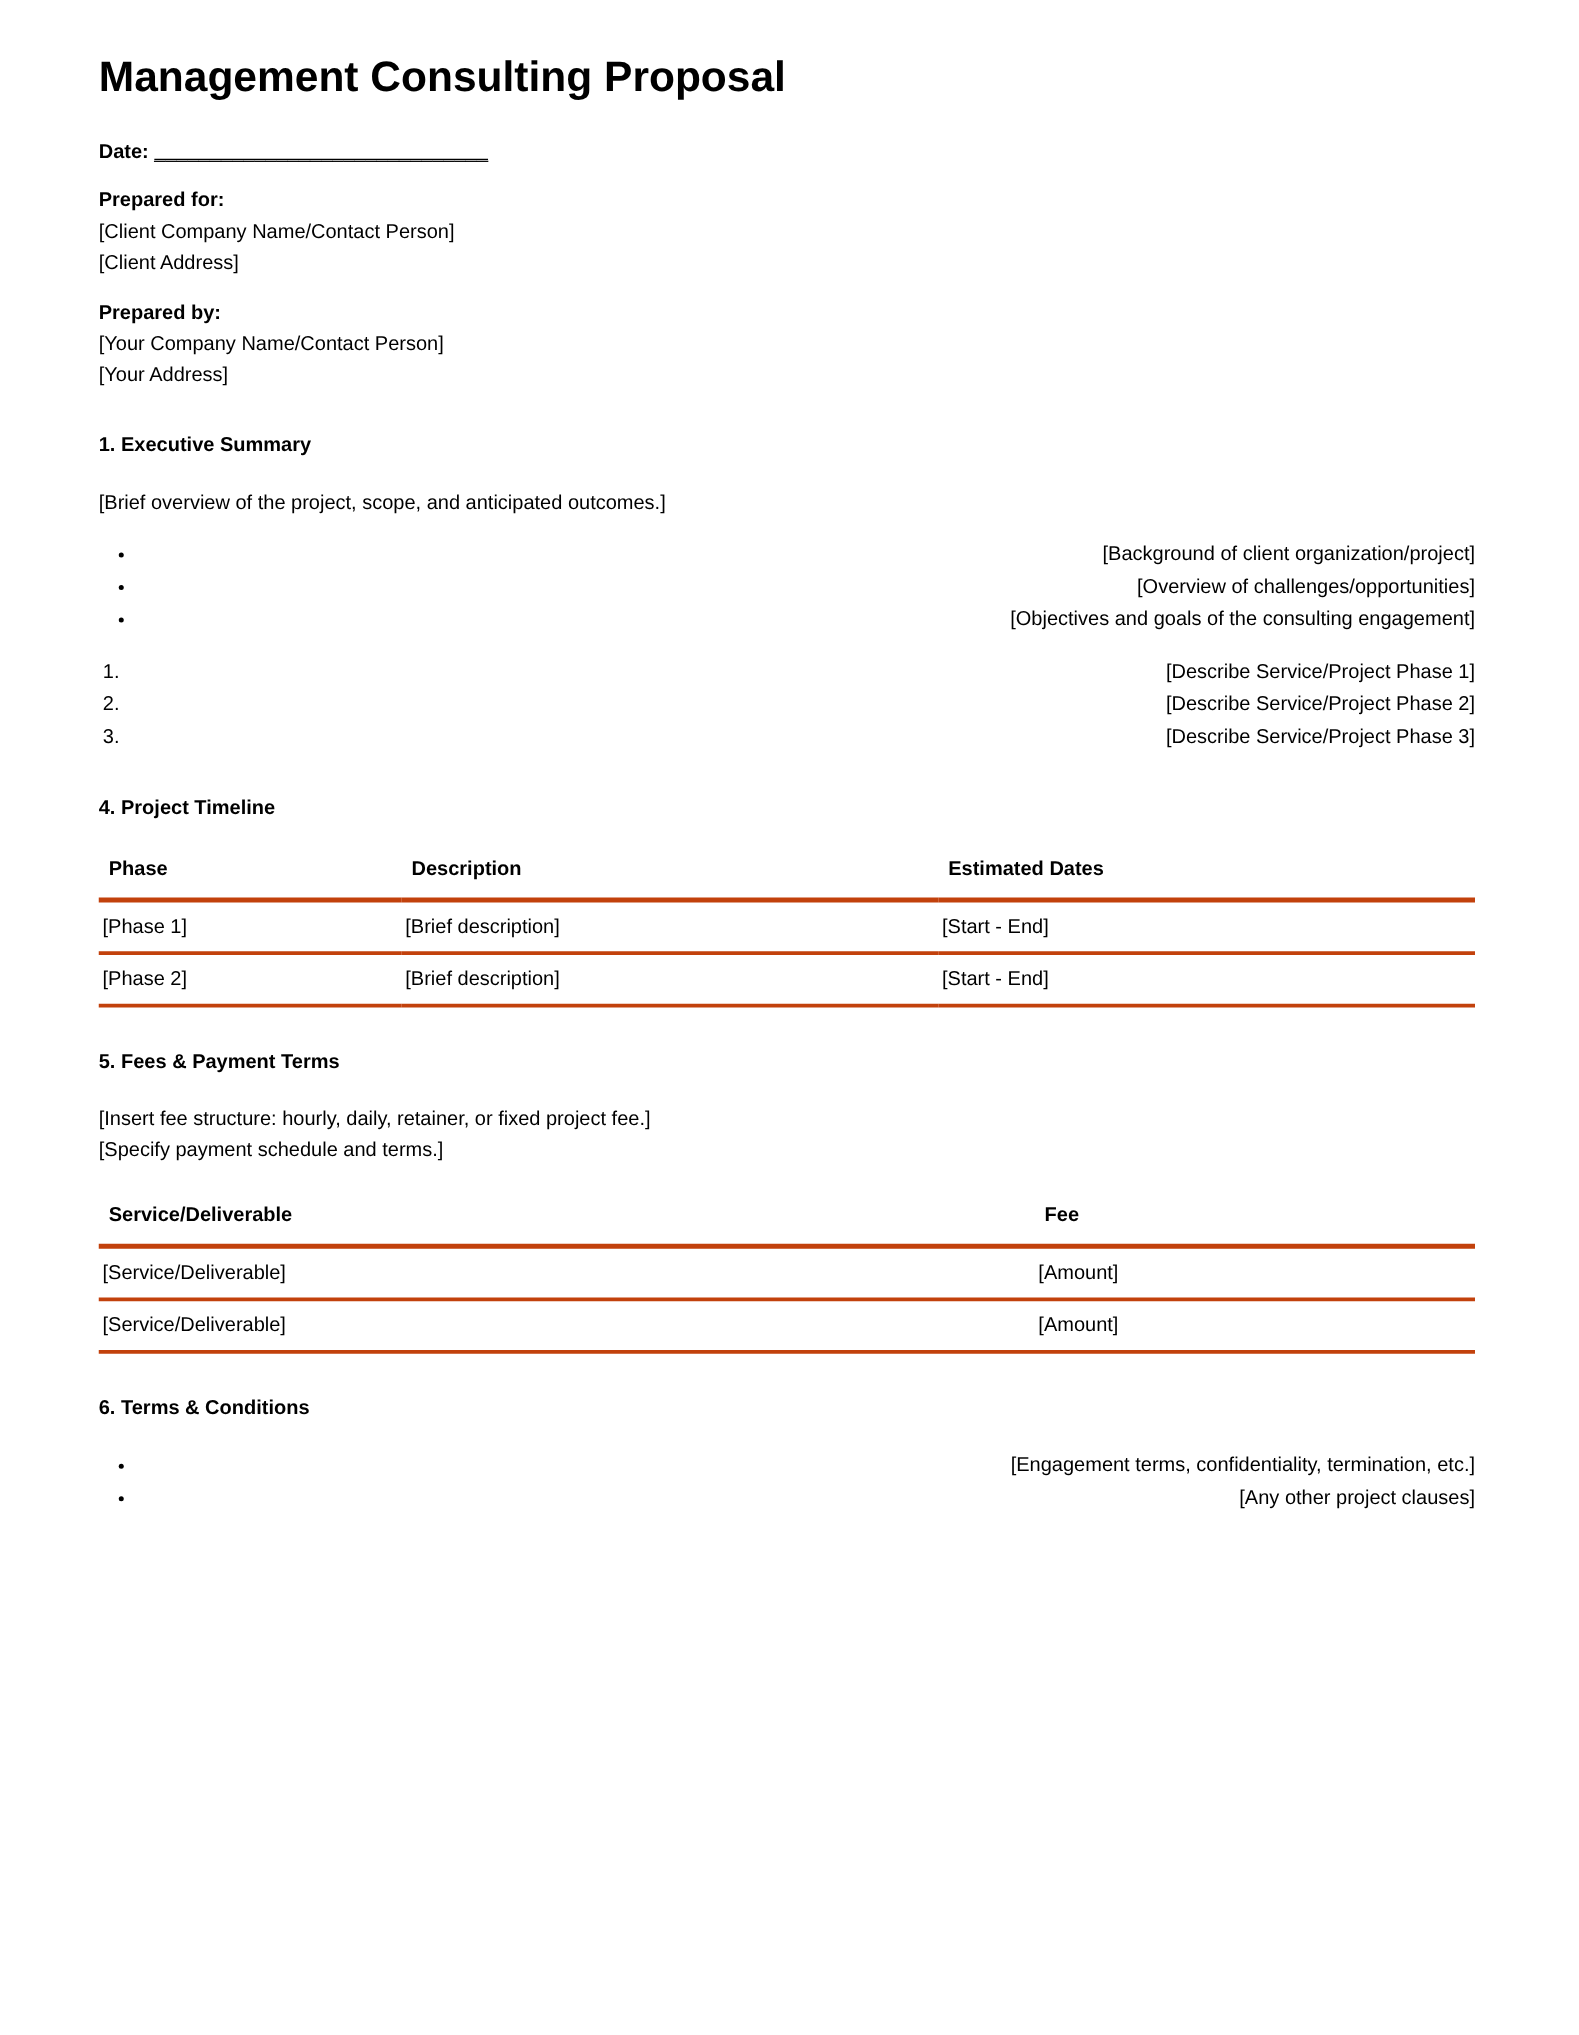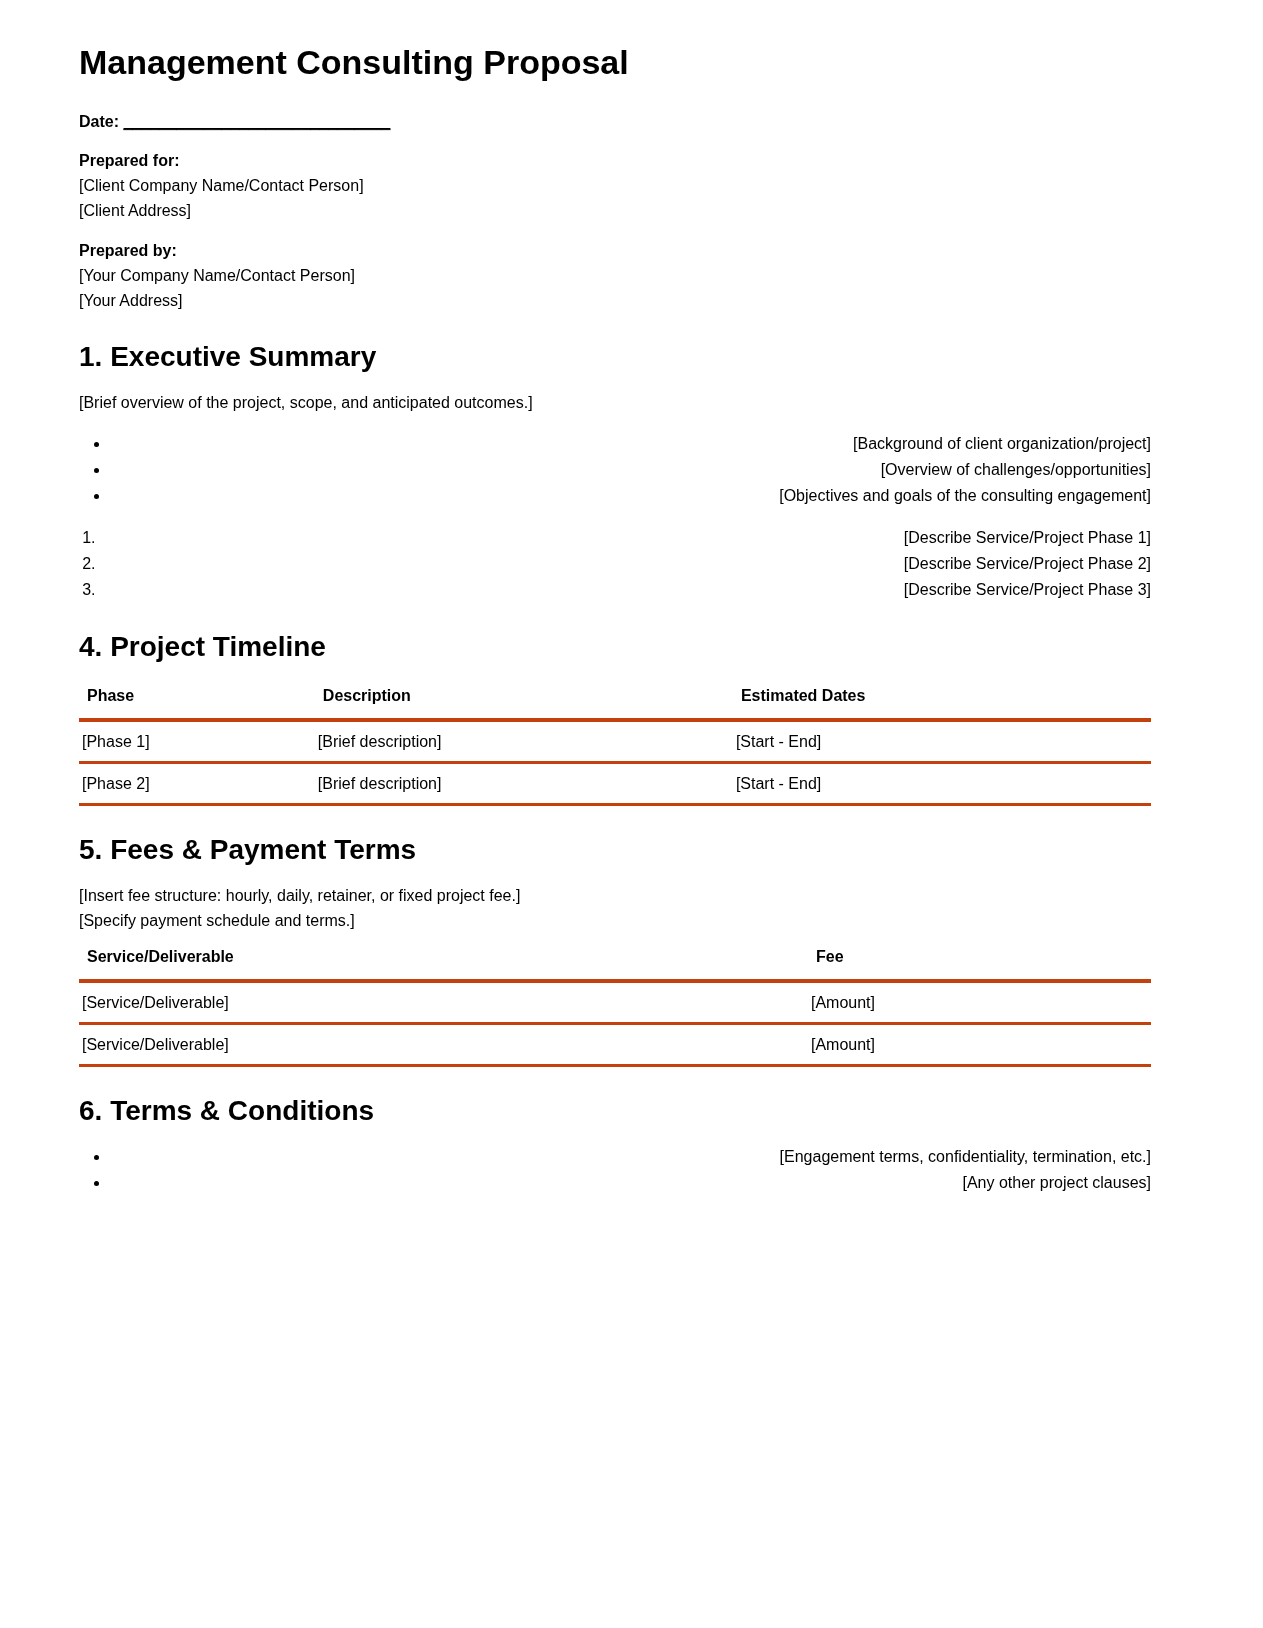--- a/index.html
+++ b/index.html
@@ -6,46 +6,46 @@
   .page {
     position: relative;
     width: 1263px;
     height: 1396px;
     box-sizing: border-box;
     background: #ffffff;
     color: #000000;
     font-family: "Liberation Sans", sans-serif;
     font-size: 16px;
     line-height: 25px;
-    padding: 42px 112px 0 79px;
+    padding: 42px 83px 0 79px;
     overflow: hidden;
   }
   h1 {
     font-size: 34px;
     line-height: 41px;
     font-weight: 700;
     margin: 0 0 26px 0;
   }
   h2 {
-    font-size: 28px;
+    font-size: 16px;
     line-height: 28px;
     font-weight: 700;
     margin: 30px 0 19px 0;
   }
   .date-row { margin: 0 0 14px 0; }
   .bold { font-weight: 700; }
   .date-blank {
     letter-spacing: 0;
     white-space: pre;
     text-decoration: underline;
   }
   .info-block { margin: 0 0 15px 0; }
   .info-block > div { margin: 0; }
   p.body-para { margin: 0 0 16px 0; }
-  .para-group { margin: 0 0 8px 0; }
+  .para-group { margin: 0 0 24px 0; }
   ul.bullets, ol.numbers {
     margin: 0 0 16px 0;
   }
   ul.bullets { padding: 0 0 0 31px; }
   ol.numbers { padding: 0 0 0 21px; }
   ul.bullets li, ol.numbers li {
     line-height: 26px;
     padding-left: 3px;
     text-align: right;
   }

